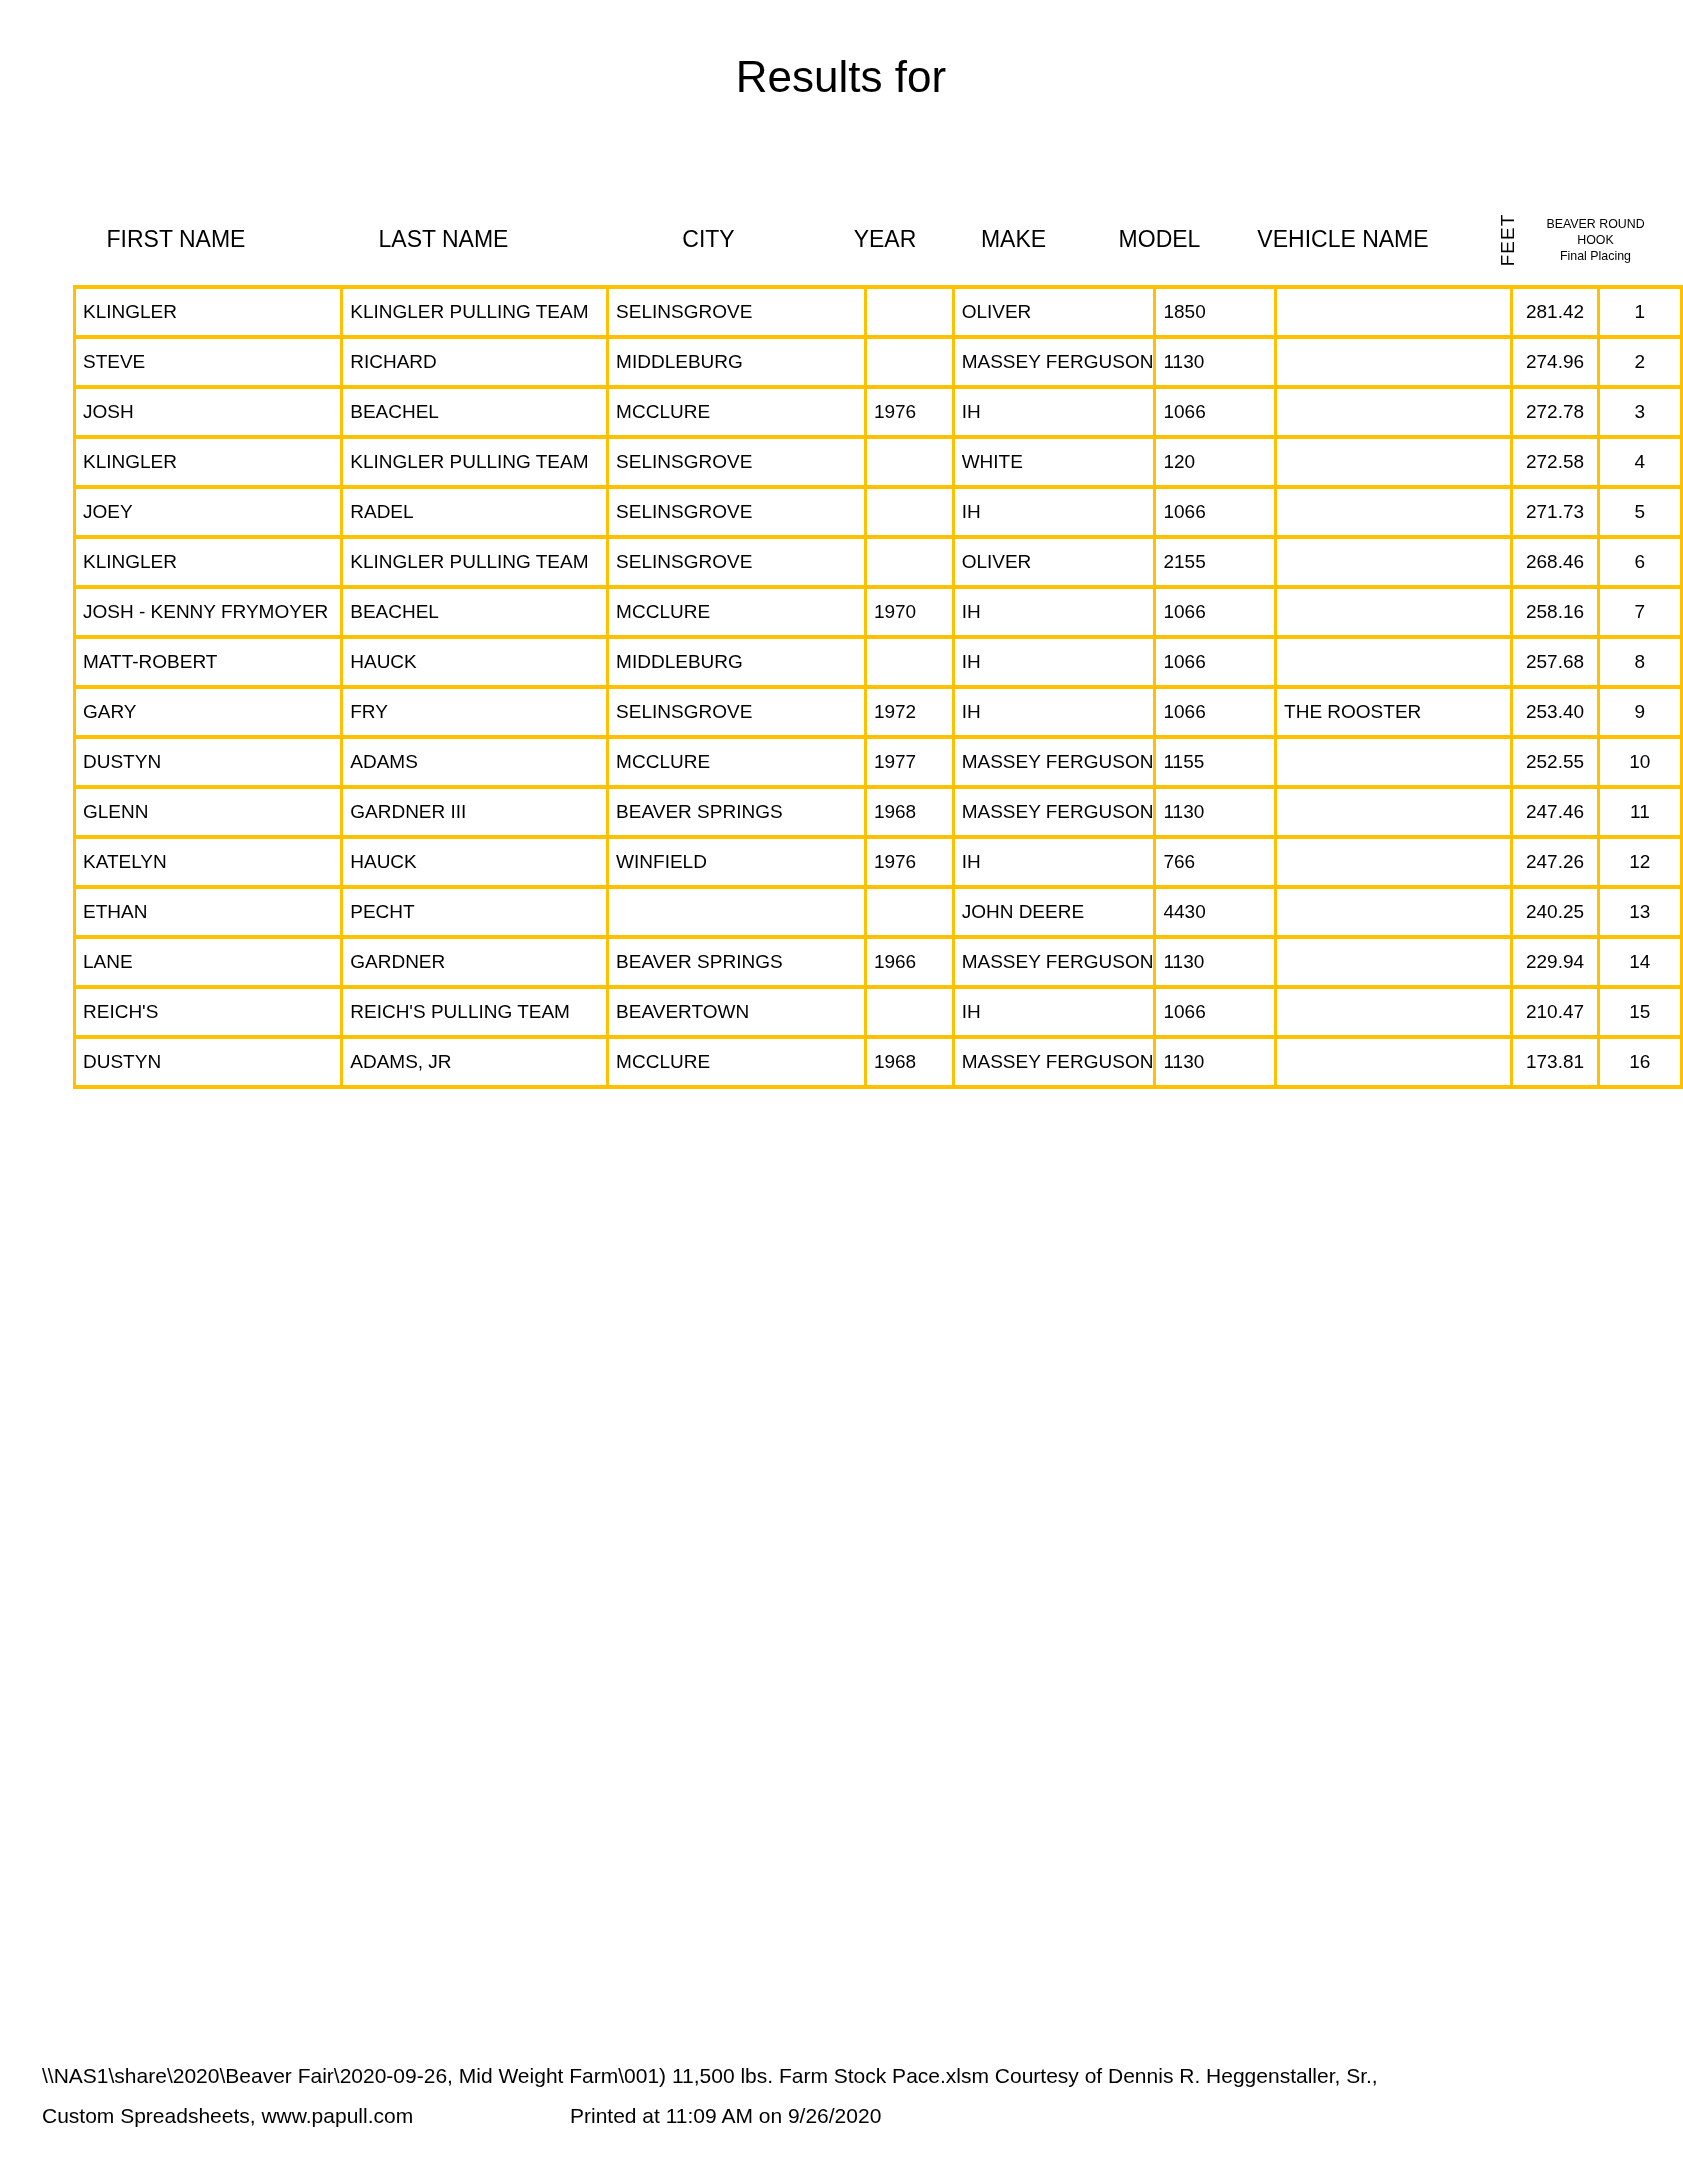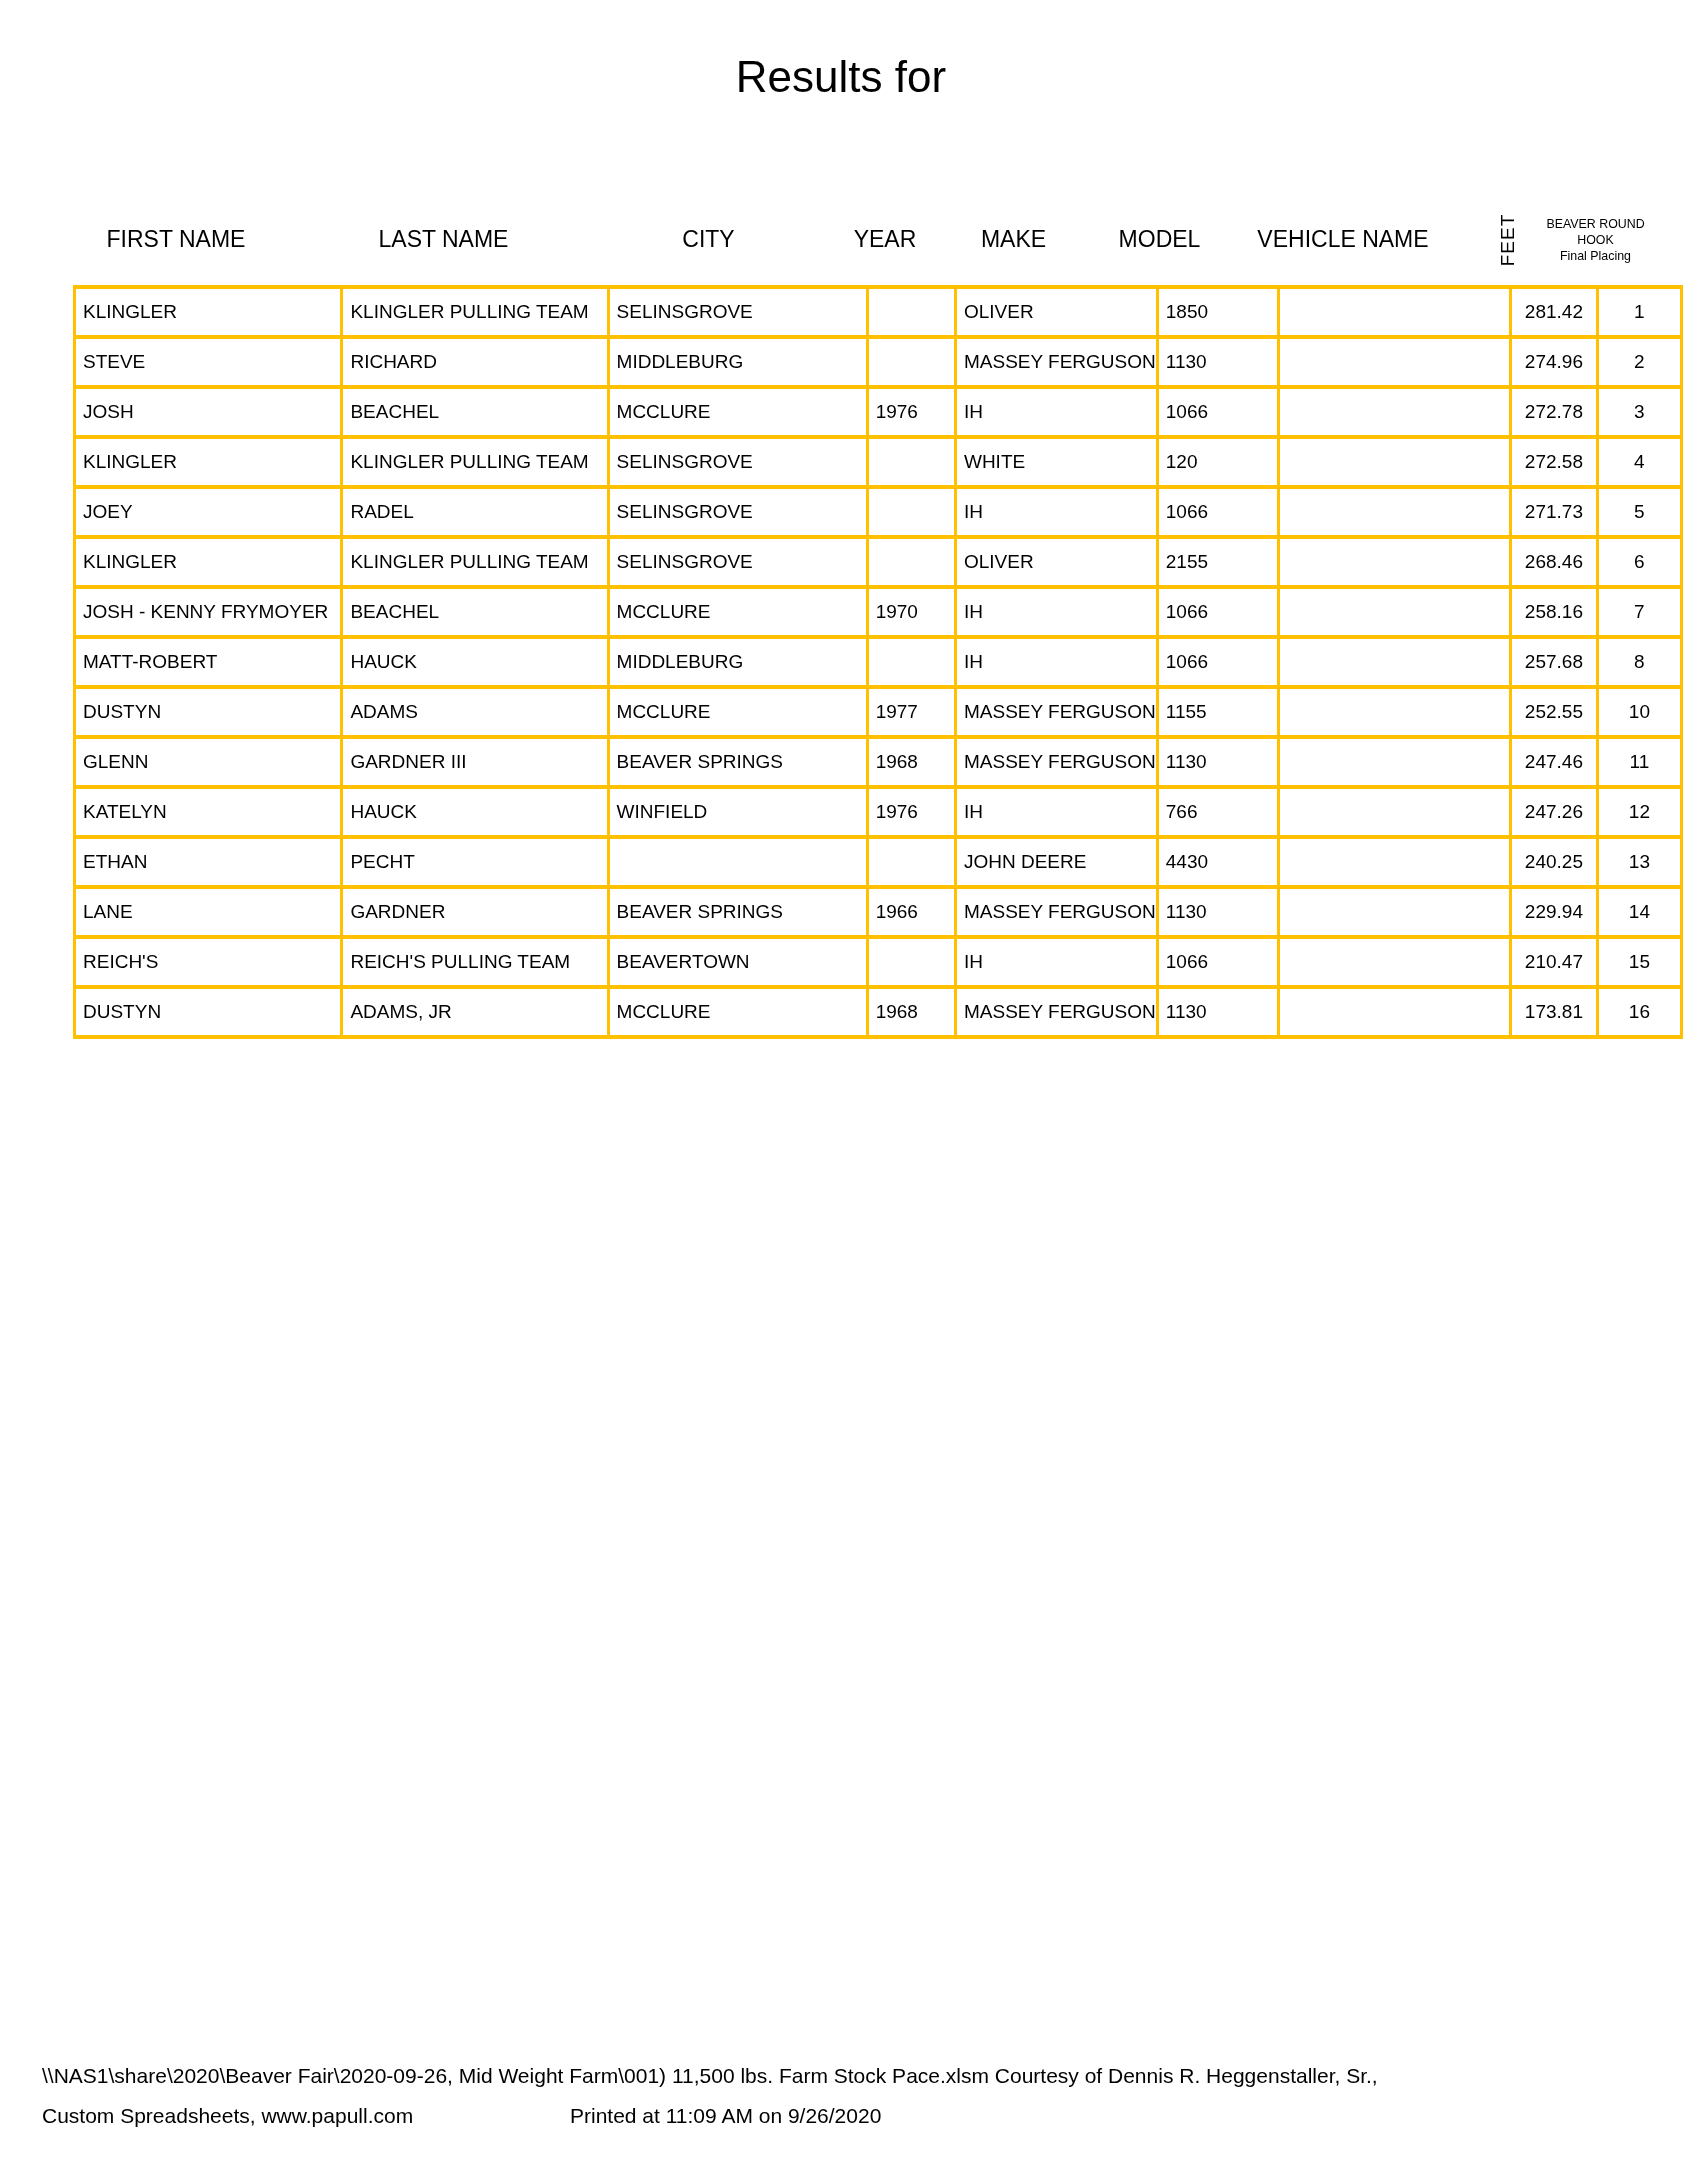--- a/index.html
+++ b/index.html
@@ -200,20 +200,31 @@
           <td>HAUCK</td>
           <td>MIDDLEBURG</td>
           <td></td>
           <td>IH</td>
           <td>1066</td>
           <td></td>
           <td class="center">257.68</td>
           <td class="center">8</td>
         </tr>
         <tr>
+          <td>GARY</td>
+          <td>FRY</td>
+          <td>SELINSGROVE</td>
+          <td>1972</td>
+          <td>IH</td>
+          <td>1066</td>
+          <td>THE ROOSTER</td>
+          <td class="center">253.40</td>
+          <td class="center">9</td>
+        </tr>
+        <tr>
           <td>DUSTYN</td>
           <td>ADAMS</td>
           <td>MCCLURE</td>
           <td>1977</td>
           <td>MASSEY FERGUSON</td>
           <td>1155</td>
           <td></td>
           <td class="center">252.55</td>
           <td class="center">10</td>
         </tr>

